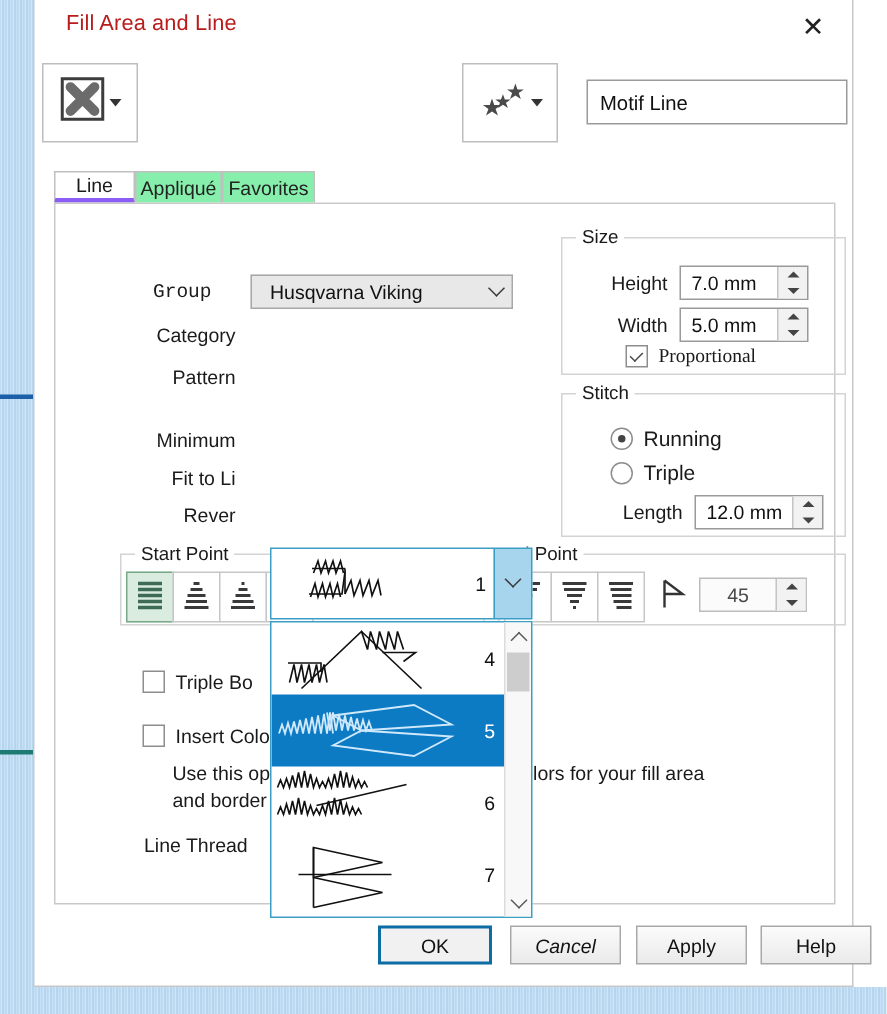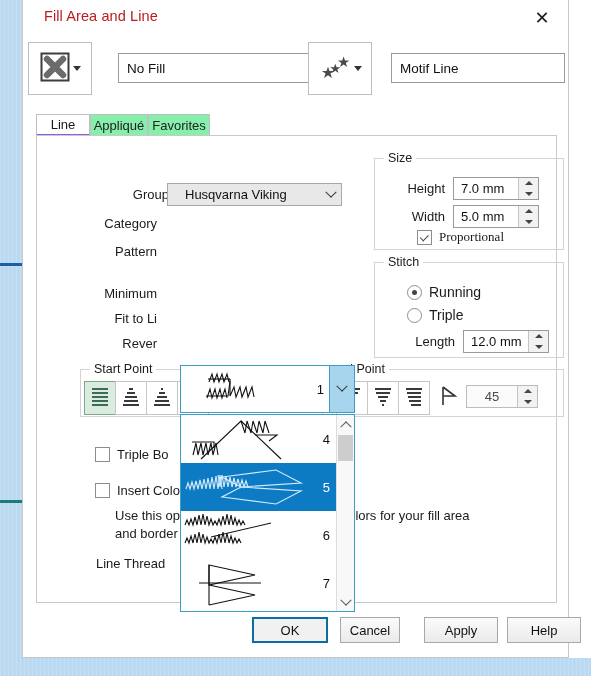--- a/index.html
+++ b/index.html
@@ -59,21 +59,21 @@
          border-top:5.5px solid #333;margin-left:3px;}
 
   
   #tabstrip{position:absolute;left:13px;top:114px;width:521px;height:22px;}
   .tab{
     position:absolute;top:0;height:22px;box-sizing:border-box;
     font-size:13px;color:#1a1a1a;display:flex;align-items:center;justify-content:center;
     cursor:pointer;border:1px solid #c0c0c0;border-bottom:none;
   }
   .tab.inactive{background:#86efac;color:#222;}
-  .tab.active{background:#ffffff;border-bottom:2px solid #8b5cf6;}
+  .tab.active{background:#ffffff;border-bottom:4px solid #8b5cf6;}
   #tab-line{left:0;width:54px;}
   #tab-applique{left:54px;width:58px;}
   #tab-favorites{left:112px;width:62px;}
 
   #tabpanel{
     position:absolute;left:13px;top:135px;width:521px;height:468px;
     background:#ffffff;border:1px solid #c9c9c9;box-sizing:border-box;
   }
 
   
@@ -87,21 +87,21 @@
   #grp-stitch{left:337px;top:126px;width:190px;height:96px;}
   #grp-start{left:43px;top:233px;width:243px;height:48px;}
   #grp-end{left:295px;top:233px;width:232px;height:48px;}
 
   .fld-label{position:absolute;font-size:13px;color:#1a1a1a;text-align:right;}
 
   .combo{
     position:absolute;height:23px;background:#e8e8e8;border:1px solid #a8a8a8;
     box-sizing:border-box;display:flex;align-items:center;cursor:pointer;
   }
-  .combo .txt{flex:1;padding-left:17px;font-size:13px;color:#111;}
+  .combo .txt{flex:1;padding-left:12px;font-size:13px;color:#111;}
   .combo .arrow{width:20px;display:flex;align-items:center;justify-content:center;}
   .chev{width:7px;height:7px;border-right:1.6px solid #3a3a3a;border-bottom:1.6px solid #3a3a3a;
         transform:rotate(45deg) translate(-2px,-2px);}
 
   
   #pattern-combo{
     position:absolute;left:143px;top:229px;width:175px;height:48px;
     background:#fff;border:1px solid #3d9ec4;box-sizing:border-box;display:flex;
     z-index:6;
   }
@@ -173,21 +173,21 @@
   
   #footer{position:absolute;left:0;top:609px;width:547px;height:40px;}
   .btn{
     position:absolute;top:8px;height:26px;box-sizing:border-box;
     background:linear-gradient(#fbfbfb,#eaeaea);border:1px solid #a8a8a8;
     font-size:13px;color:#111;display:flex;align-items:center;justify-content:center;cursor:pointer;
     font-family:"Liberation Sans", sans-serif;
   }
   .btn.default{border:2px solid #0c6ca3;background:#f1f1f1;}
   #btn-ok{left:229px;width:76px;}
-  #btn-cancel{left:317px;width:60px;}
+  #btn-cancel{left:317px;width:74px;font-style:italic;}
   #btn-apply{left:401px;width:74px;}
   #btn-help{left:484px;width:74px;}
 </style>
 </head>
 <body>
 
 <div id="backdrop">
   <div class="bg-strip" id="bg-left"></div>
   <div class="bg-strip" id="bg-bottom"></div>
   <div class="bg-line" id="bg-line1"></div>
@@ -204,21 +204,20 @@
   <div id="top-row">
     <div class="swatch-btn" id="fill-swatch">
       <span>
         <svg width="30" height="30" viewBox="0 0 30 30">
           <rect x="1.5" y="1.5" width="27" height="27" fill="none" stroke="#3d3d3d" stroke-width="2"></rect>
           <path d="M7 7 L23 23 M23 7 L7 23" stroke="#6b6b6b" stroke-width="6.5" stroke-linecap="round"></path>
         </svg>
       </span>
       <span class="caret"></span>
     </div>
-    <div class="name-field" id="fill-name">No Fill</div>
 
     <div class="swatch-btn" id="line-swatch">
       <span>
         <svg width="32" height="30" viewBox="0 0 32 30">
           <g fill="#4a4a4a">
             <polygon points="5,26 6.6,21.6 3,19 7.5,19 9,14.7 10.5,19 15,19 11.4,21.6 13,26 9,23.3"></polygon>
             <polygon points="13,21 14.3,17.5 11.2,15.3 15,15.3 16.3,11.8 17.6,15.3 21.4,15.3 18.3,17.5 19.6,21 16.3,18.8"></polygon>
             <polygon points="21,15 22.4,11 19,8.6 23.2,8.6 24.6,4.6 26,8.6 30.2,8.6 26.8,11 28.2,15 24.6,12.6"></polygon>
           </g>
         </svg>
@@ -286,21 +285,21 @@
           <div>
               <i class="tri-up"></i>
             </div>
           <div>
               <i class="tri-dn"></i>
             </div>
         </span>
       </div>
     </div>
 
-    <span class="fld-label" style="left:60px;top:51px;width:72px;">Group</span>
+    <span class="fld-label" style="left:32px;top:51px;width:72px;font-family:Liberation Mono, monospace;">Group</span>
     <div class="combo" style="left:130px;top:47px;width:175px;">
       <span class="txt">Husqvarna Viking</span>
       <span class="arrow">
           <i class="chev"></i>
         </span>
     </div>
 
     <span class="fld-label" style="left:48px;top:80px;width:72px;">Category</span>
 
     <span class="fld-label" style="left:44px;top:108px;width:76px;">Pattern</span>

